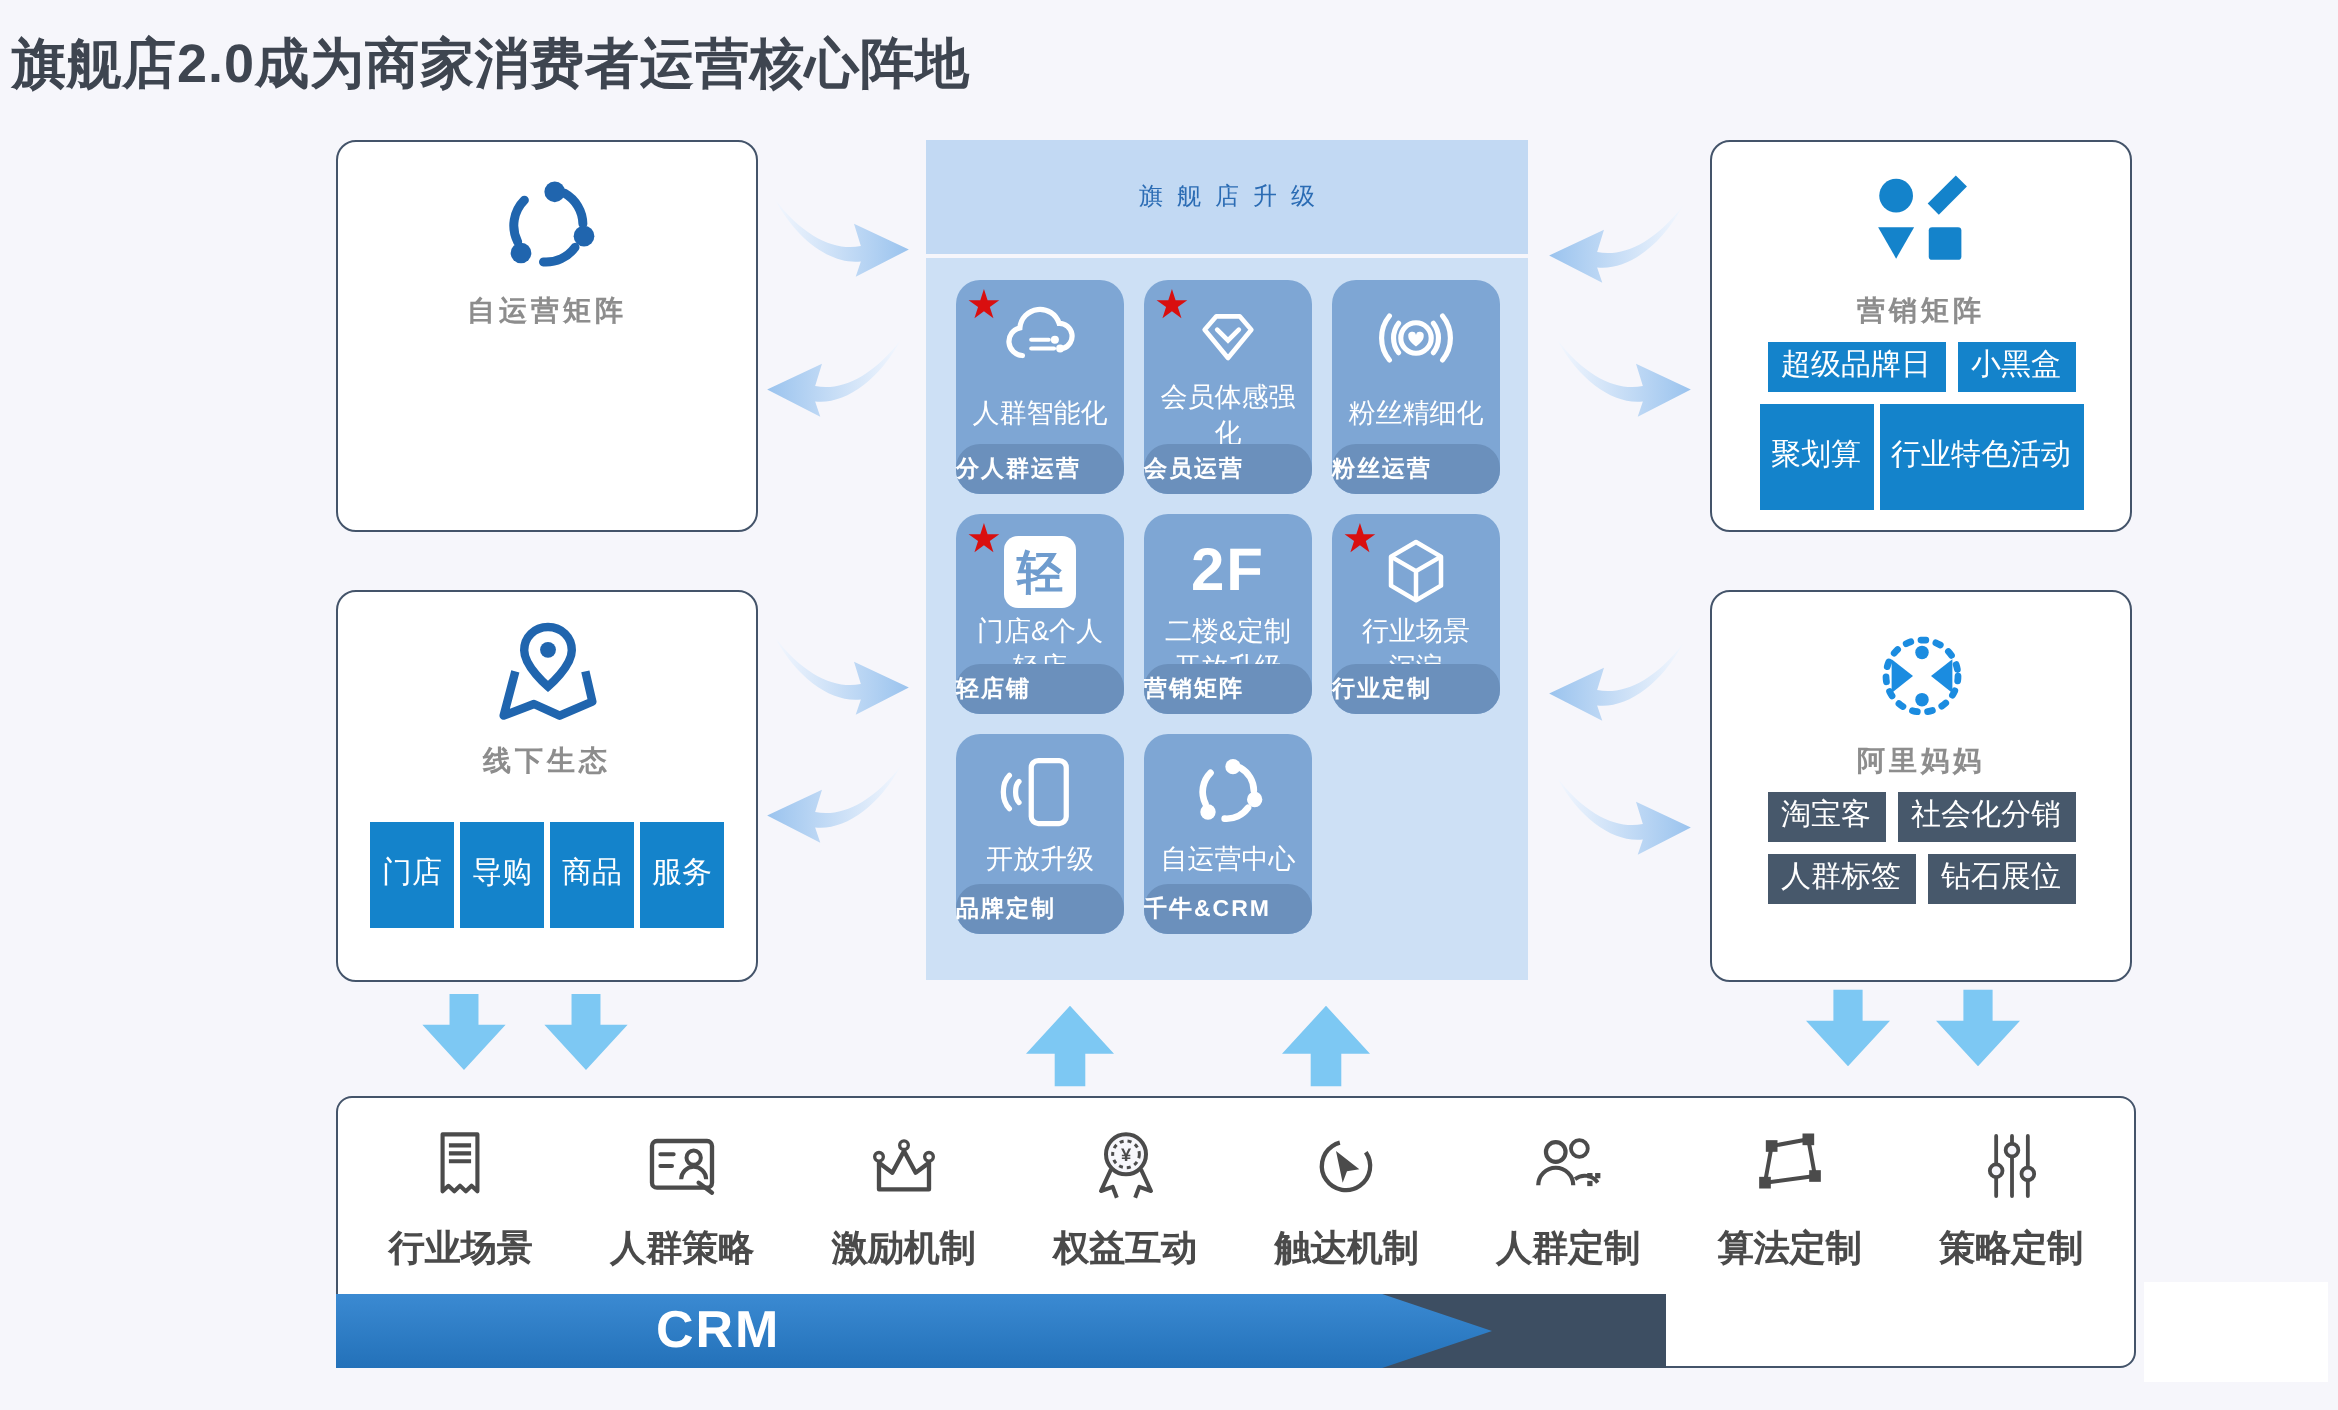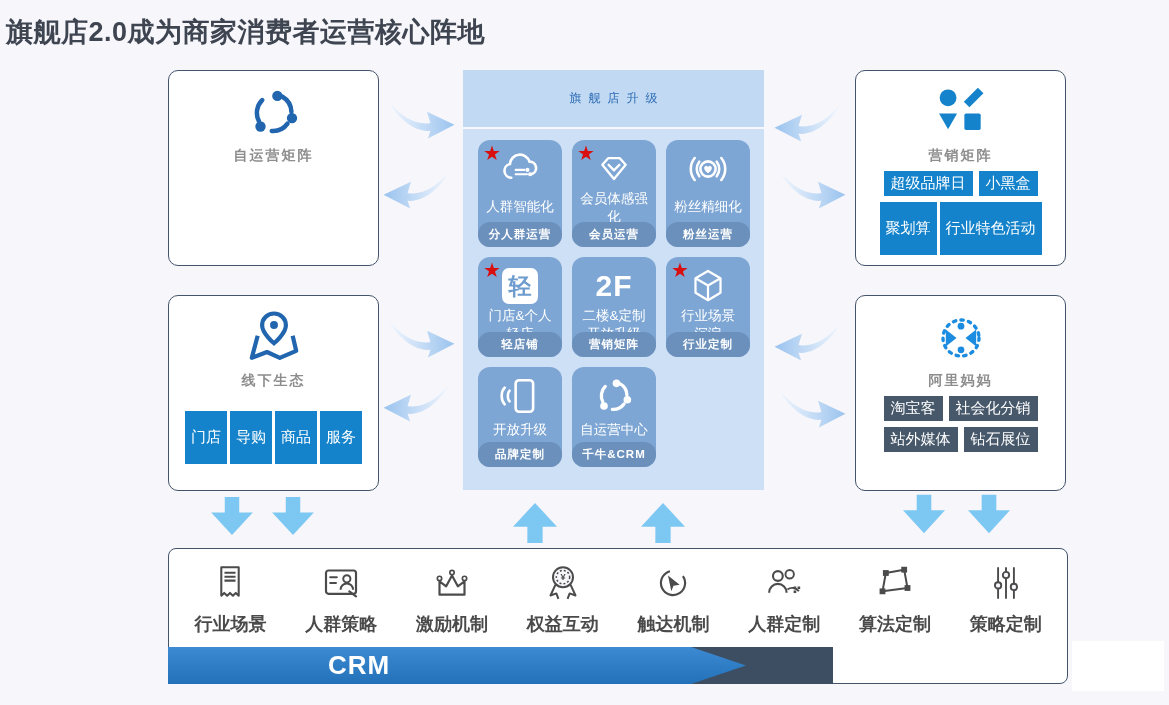--- a/index.html
+++ b/index.html
@@ -28,21 +28,21 @@
   .center-body{position:absolute;top:59px;left:0;right:0;bottom:0;background:#cde0f5;display:grid;
                grid-template-columns:repeat(3,84px);grid-template-rows:107px 100px 100px;
                column-gap:10px;row-gap:10px;padding:11px 0 0 15px;box-sizing:border-box;}
   .card{position:relative;background:#7ea6d4;border-radius:12px;color:#fff;display:flex;flex-direction:column;
         align-items:center;padding:8px 2px 24px;box-sizing:border-box;}
   .card-star{position:absolute;top:3px;left:5px;color:#d90f0f;font-size:20px;line-height:1;}
   .card-icon{flex:0 0 auto;height:42px;display:flex;align-items:center;justify-content:center;}
   .card-label{flex:1;display:flex;align-items:center;justify-content:center;font-size:13.5px;line-height:1.3;
               white-space:pre-line;text-align:center;}
   .card-badge{position:absolute;left:0;bottom:0;width:100%;background:#6b90bc;border-radius:12px;
-              font-size:11.5px;font-weight:bold;padding:5px 0;box-sizing:border-box;text-align:center;letter-spacing:1px;}
+              font-size:11.5px;font-weight:bold;padding:5px 0;box-sizing:border-box;text-align:left;letter-spacing:1px;}
   .big2f{font-size:30px;font-weight:bold;letter-spacing:1px;}
   .qing{width:36px;height:36px;background:#fff;border-radius:7px;color:#6f9cce;font-size:23px;font-weight:bold;
         display:flex;align-items:center;justify-content:center;}
 
   
   .swoosh{position:absolute;width:72px;height:48px;}
   .flip{transform:scaleX(-1);}
   .thick{position:absolute;}
   .sw1{left:385px;top:99px}.sw2{left:381px;top:169px}.sw3{left:385px;top:318px}.sw4{left:381px;top:382px}
   .sw5{left:772px;top:102px}.sw6{left:776px;top:169px}.sw7{left:772px;top:321px}.sw8{left:776px;top:388px}
@@ -148,21 +148,21 @@
           <circle cx="24" cy="34.5" r="3" fill="#1b8ce0"></circle>
       </svg>
     </div>
     <div class="panel-title">阿里妈妈</div>
     <div class="tagrows">
       <div class="tagrow">
         <span class="tag">淘宝客</span>
         <span class="tag">社会化分销</span>
       </div>
       <div class="tagrow">
-        <span class="tag">站外媒体</span>
+        <span class="tag">人群标签</span>
         <span class="tag">钻石展位</span>
       </div>
     </div>
   </div>
 
   <div class="center">
     <div class="center-header">旗舰店升级</div>
     <div class="center-body">
 
       <div class="card">

